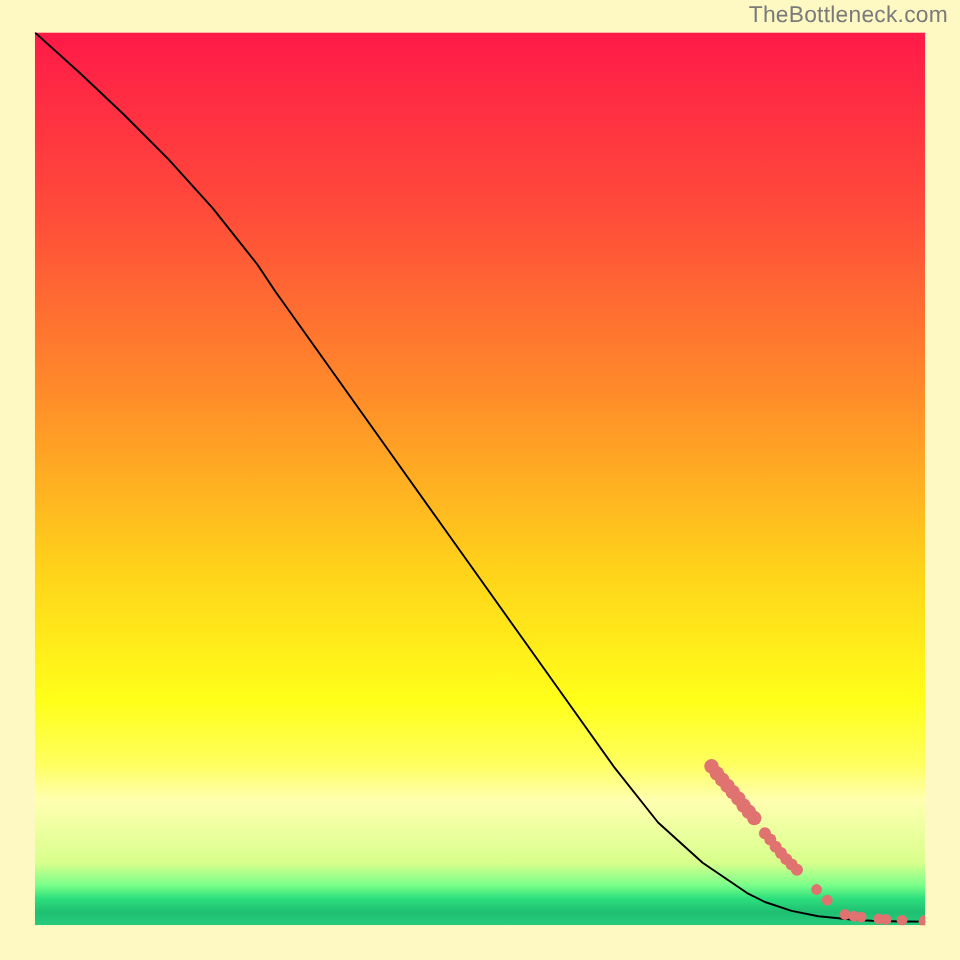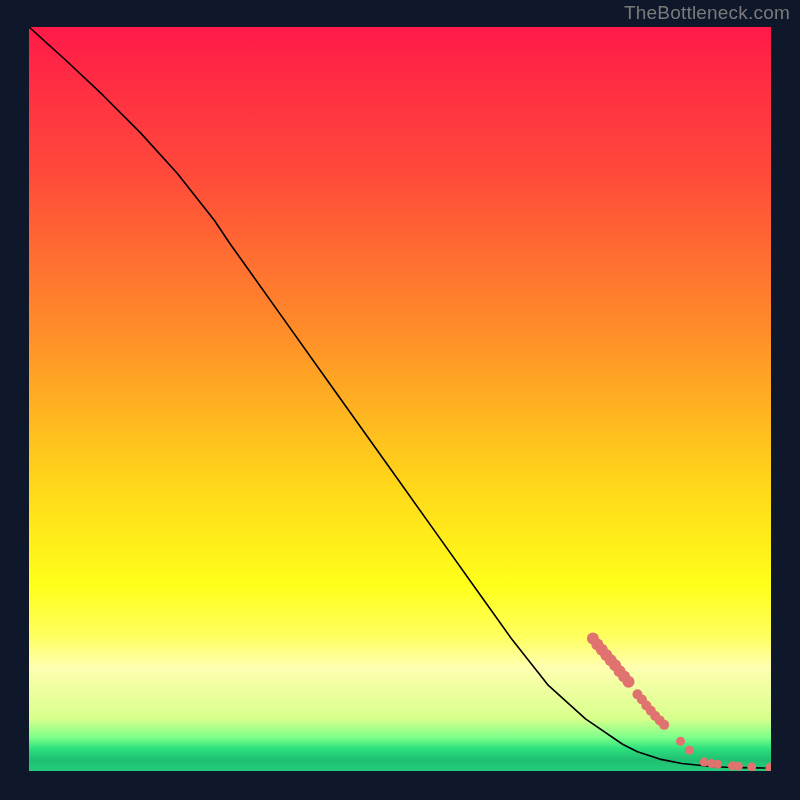--- a/index.html
+++ b/index.html
@@ -8,21 +8,21 @@
     width: 800px;
     height: 800px;
     background: #000;
     font-family: Arial, Helvetica, sans-serif;
     overflow: hidden;
   }
   .frame {
     position: relative;
     width: 800px;
     height: 800px;
-    background: #0f172a;
+    background: #fef9c3;
   }
   .attribution {
     position: absolute;
     top: 2px;
     right: 10px;
     color: #7a7a7a;
     font-size: 19px;
     font-weight: 400;
     letter-spacing: 0.2px;
   }

